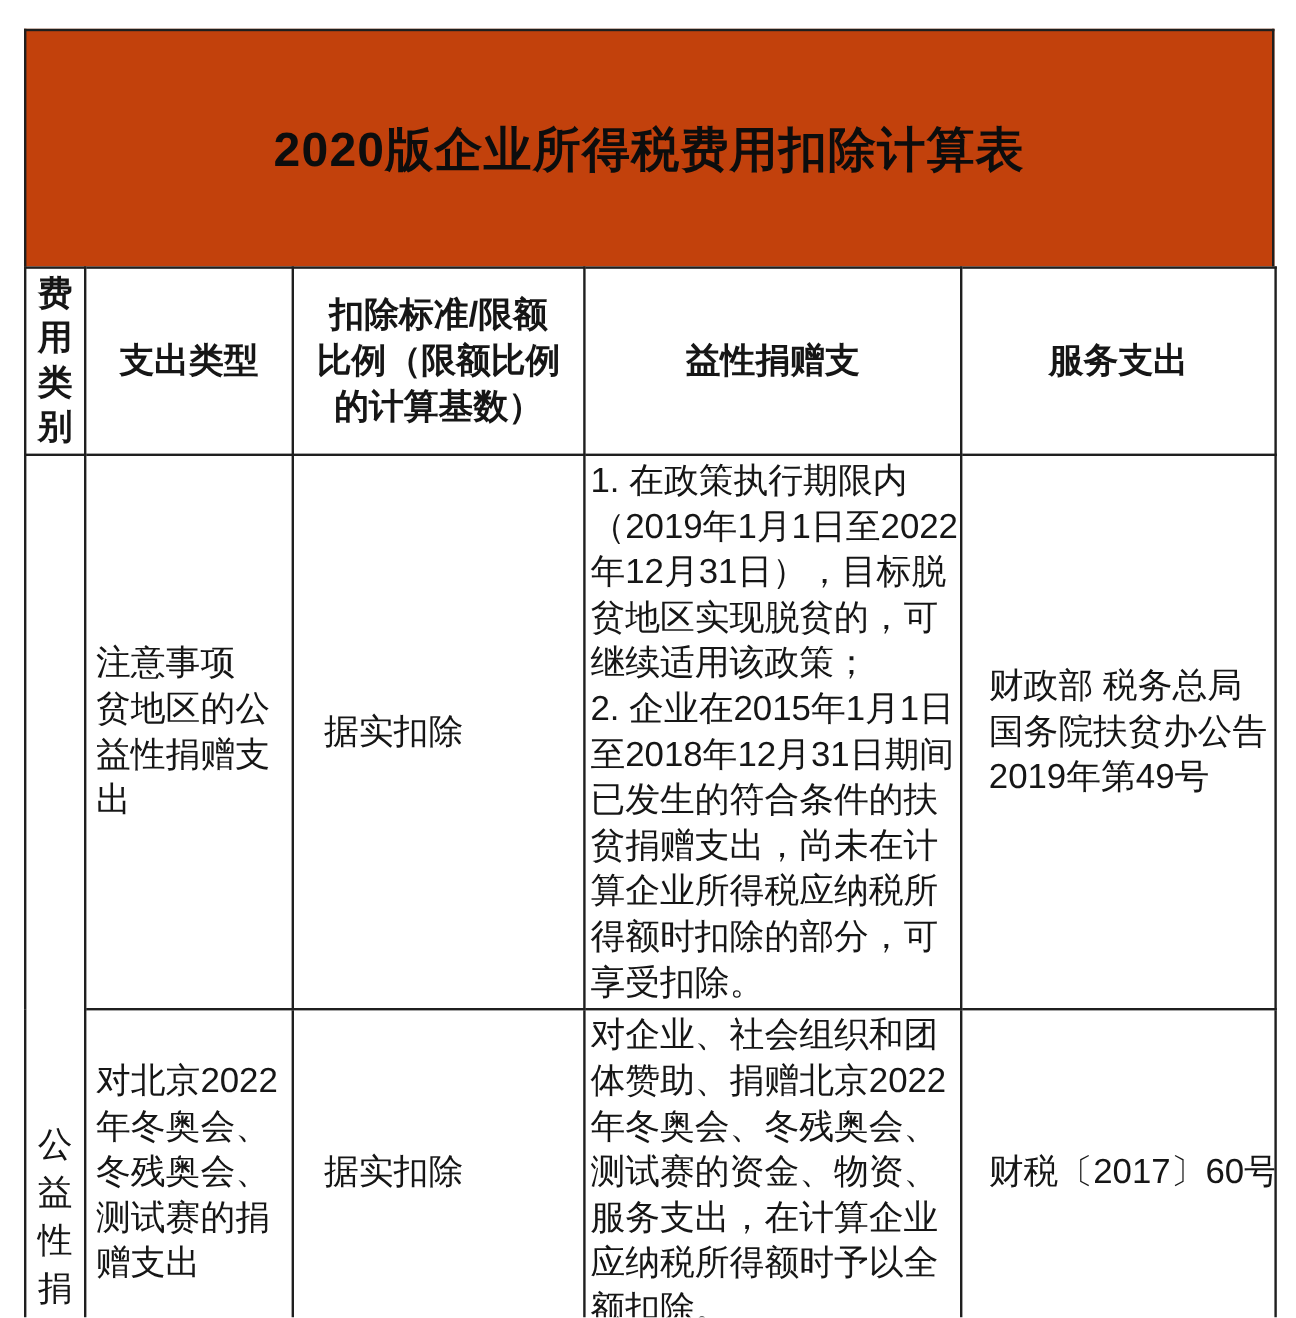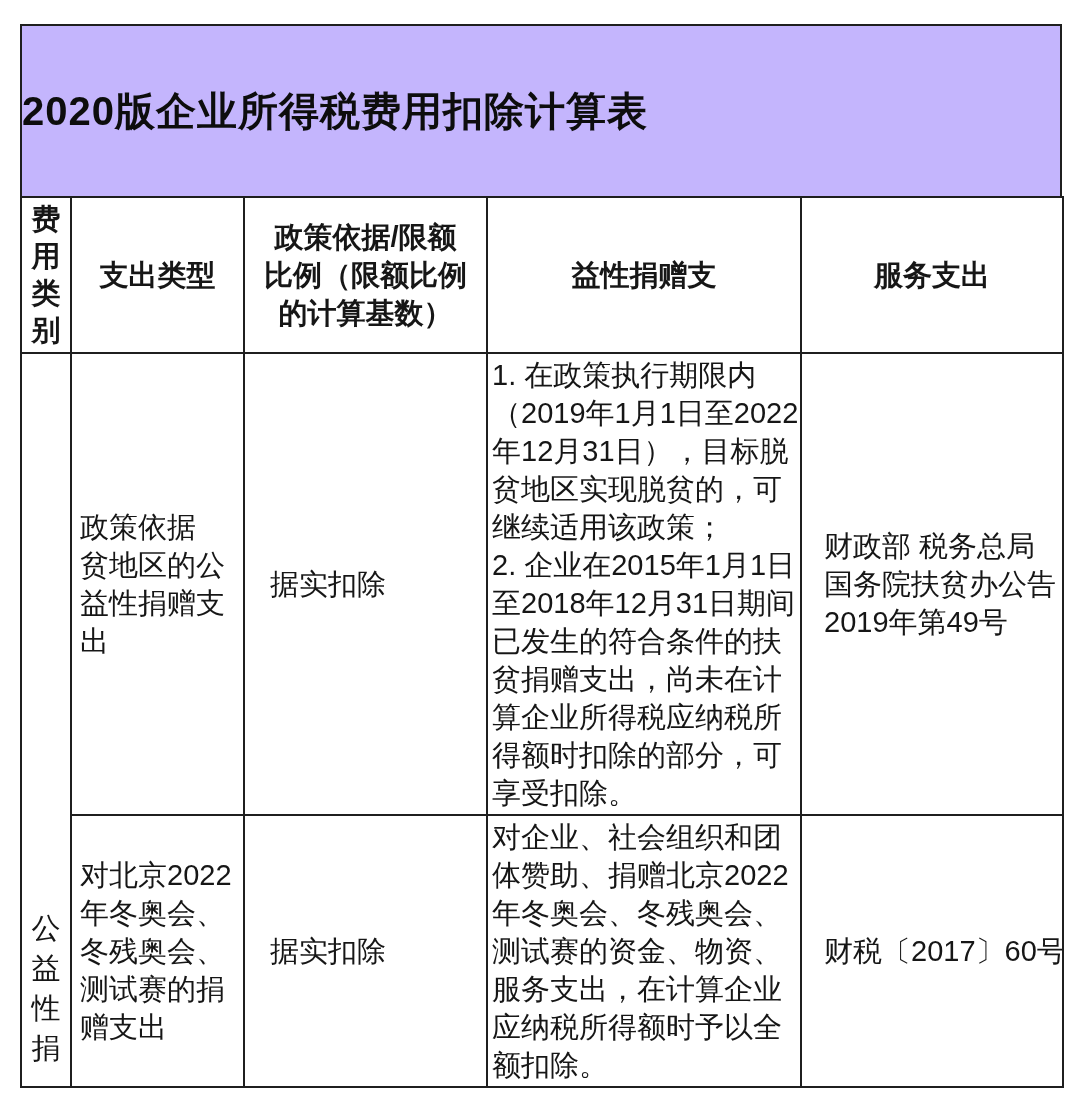--- a/index.html
+++ b/index.html
@@ -7,25 +7,25 @@
     width:1080px; height:1098px;
     background:#ffffff;
     overflow:hidden;
     font-family:"Liberation Sans", sans-serif;
     color:#161616;
   }
   .page { position:relative; width:1080px; height:1098px; overflow:hidden; background:#fff; }
   .sheet { position:absolute; left:20px; top:24px; width:1042px; }
 
   .title-band {
-    height:172px; width:1042px;
-    background:#c4b5fd;
+    height:198px; width:1042px;
+    background:#c2410c;
     border:2px solid #1f1f1f;
     border-bottom:none;
-    display:flex; align-items:center; 
+    display:flex; align-items:center; justify-content:center;
   }
   .title-band h1 {
     font-size:40px; font-weight:bold; letter-spacing:1px; color:#0d0d0d;
     white-space:nowrap;
   }
 
   table.deduction {
     border-collapse:collapse;
     table-layout:fixed;
     width:1042px;
@@ -90,36 +90,36 @@
         <col style="width:314px">
         <col style="width:262px">
       </colgroup>
       <thead>
         <tr class="head-row">
           <th class="vertical">费
 用
 类
 别</th>
           <th>支出类型</th>
-          <th>政策依据/限额
+          <th>扣除标准/限额
 比例（限额比例
 的计算基数）</th>
           <th>益性捐赠支</th>
           <th>服务支出</th>
         </tr>
       </thead>
       <tbody>
         <tr class="row-1">
           <td class="cat-cell" rowspan="2">
             <div class="cat-text">公
 益
 性
 捐</div>
           </td>
-          <td class="c2">政策依据
+          <td class="c2">注意事项
 贫地区的公
 益性捐赠支
 出</td>
           <td class="c3">据实扣除</td>
           <td class="c4">1. 在政策执行期限内
 （2019年1月1日至2022
 年12月31日），目标脱
 贫地区实现脱贫的，可
 继续适用该政策；
 2. 企业在2015年1月1日

